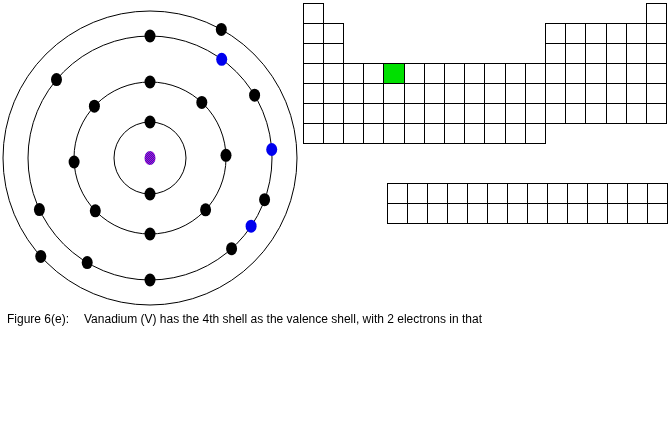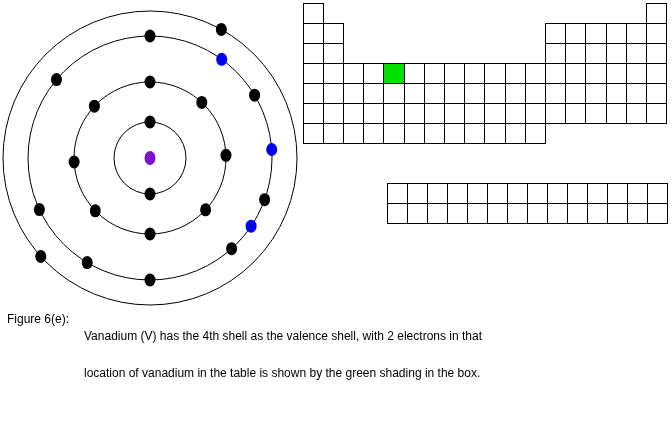--- a/index.html
+++ b/index.html
@@ -26,21 +26,21 @@
     align-items: flex-start;
     color: #000000;
     font-size: 12px;
     line-height: 20px;
   }
   .caption-label {
     flex: 0 0 77px;
     white-space: pre;
   }
   .caption-lines { flex: 1 1 auto; }
-  .caption-line { white-space: pre; margin-top: 17px; }
+  .caption-line { white-space: pre; }
 </style>
 </head>
 <body>
 
 <div class="stage">
 
   <svg id="diagram-svg" viewBox="0 0 672 308" xmlns="http://www.w3.org/2000/svg">
     <defs>
       <pattern id="nucleus-dither" width="2" height="2" patternUnits="userSpaceOnUse">
         <rect id="nd-base" width="2" height="2" fill="#2828c8"></rect>
@@ -192,17 +192,16 @@
         <rect x="627.0" y="203.0" width="20" height="20" fill="#ffffff" stroke="#000000" stroke-width="1"></rect>
         <rect x="647.0" y="203.0" width="20" height="20" fill="#ffffff" stroke="#000000" stroke-width="1"></rect>
         <rect x="383.8" y="63.0" width="20.2" height="20" fill="#00e000" stroke="#000000" stroke-width="1"></rect>
       </g>
   </svg>
 
   <div class="caption">
     <div class="caption-label">Figure 6(e):</div>
     <div class="caption-lines">
       <div class="caption-line">Vanadium (V) has the 4th shell as the valence shell, with 2 electrons in that</div>
-      <div class="caption-line">location of vanadium in the table is shown by the green shading in the box.</div>
     </div>
   </div>
 
 </div>
 
 </body></html>

